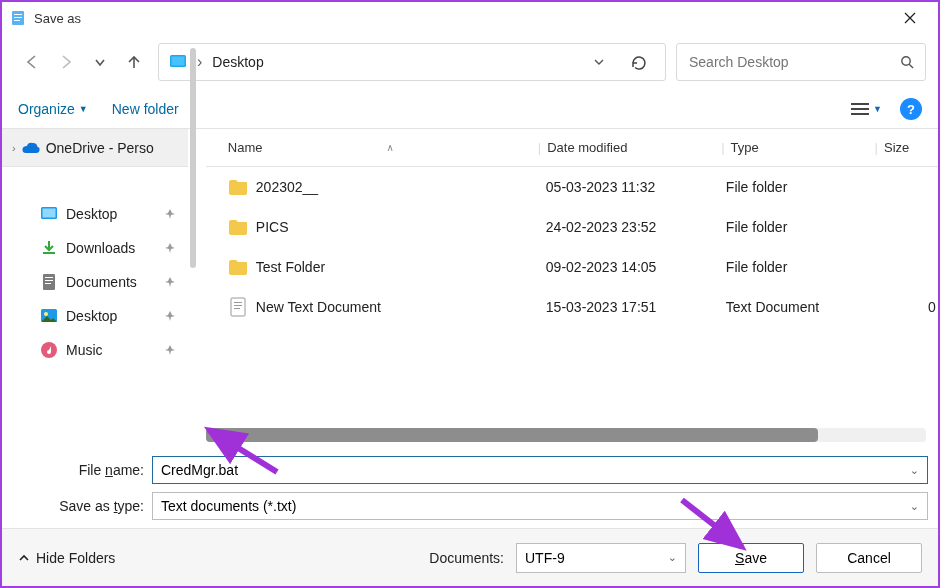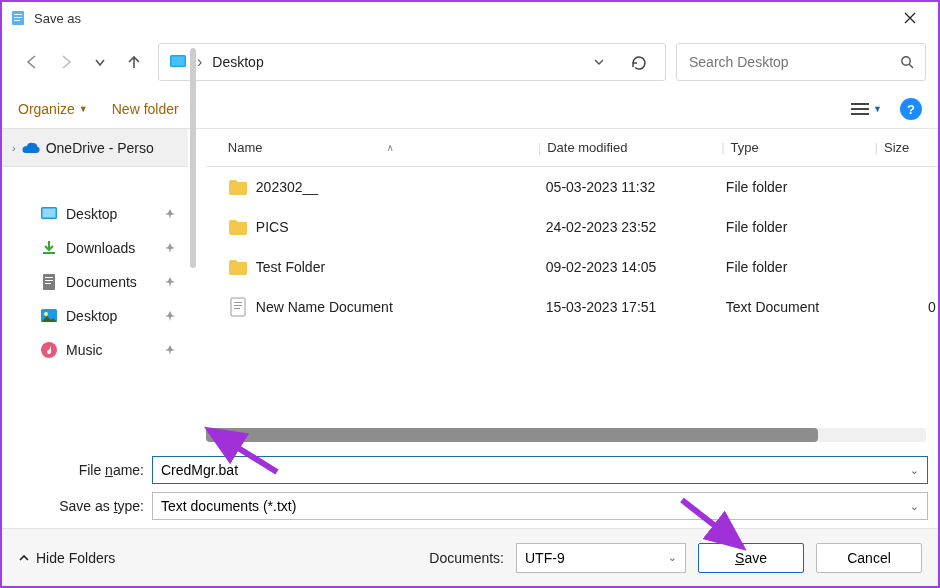--- a/index.html
+++ b/index.html
@@ -21,21 +21,21 @@
   .bc-sep { color:#666; }
   .bc-text { font-size: 14px; color:#222; }
   .bc-chev { margin-left:auto; color:#555; font-size:12px; padding:6px; cursor:pointer;}
   .refresh { width: 34px; display:flex; align-items:center; justify-content:center; color:#444; cursor:pointer;}
   .searchbox { width: 250px; height: 38px; border: 1px solid #d9d9d9; border-radius:3px; display:flex; align-items:center; padding: 0 10px; }
   .searchbox input { border:none; outline:none; flex:1; font-size:14px; color:#c2410c; background:transparent; }
   .search-icon { color:#555; font-size:14px; }
   
   
   .toolbar { display:flex; align-items:center; height: 38px; padding: 0 16px; gap: 24px; font-size:14px; }
-  .tool-link { color: #a16207; cursor:pointer; display:flex; align-items:center; gap:4px;}
+  .tool-link { color: #0369a1; cursor:pointer; display:flex; align-items:center; gap:4px;}
   .tool-link .tri { font-size: 9px; }
   .tool-right { margin-left:auto; display:flex; align-items:center; gap:18px;}
   .view-btn { color:#333; display:flex; align-items:center; gap:4px; cursor:pointer;}
   .help-btn { width:22px; height:22px; border-radius:50%; background:#1a8cff; color:#fff; font-size:13px; font-weight:600; display:flex; align-items:center; justify-content:center; cursor:pointer;}
   
   
   .main { flex:1; display:flex; border-top: 1px solid #e3e3e3; min-height:0;}
   .sidebar { width: 188px; border-right: 0; display:flex; flex-direction:column; font-size:14px; overflow:hidden;}
   .sb-top { background:#f0f0f0; height:38px; border-bottom:1px solid #e3e3e3; display:flex; align-items:center; gap:6px; padding-left:10px; color:#222;}
   .sb-top .chev { color:#777; font-size:11px; cursor:pointer;}
@@ -330,21 +330,21 @@
           </div>
           <div class="row">
             <span class="ic">
               <svg width="18" height="20" viewBox="0 0 18 20">
                 <rect x="2" y="1" width="14" height="18" rx="1" fill="#fff" stroke="#999"></rect>
                 <rect x="5" y="5" width="8" height="1" fill="#999"></rect>
                 <rect x="5" y="8" width="8" height="1" fill="#999"></rect>
                 <rect x="5" y="11" width="6" height="1" fill="#999"></rect>
               </svg>
             </span>
-            <span class="nm">New Name Document</span>
+            <span class="nm">New Text Document</span>
             <span class="dt">15-03-2023 17:51</span>
             <span class="tp">Text Document</span>
             <span class="sz">0</span>
           </div>
         </div>
       <div class="hscroll">
           <div class="thumb"></div>
         </div>
     </div>
   </div>

